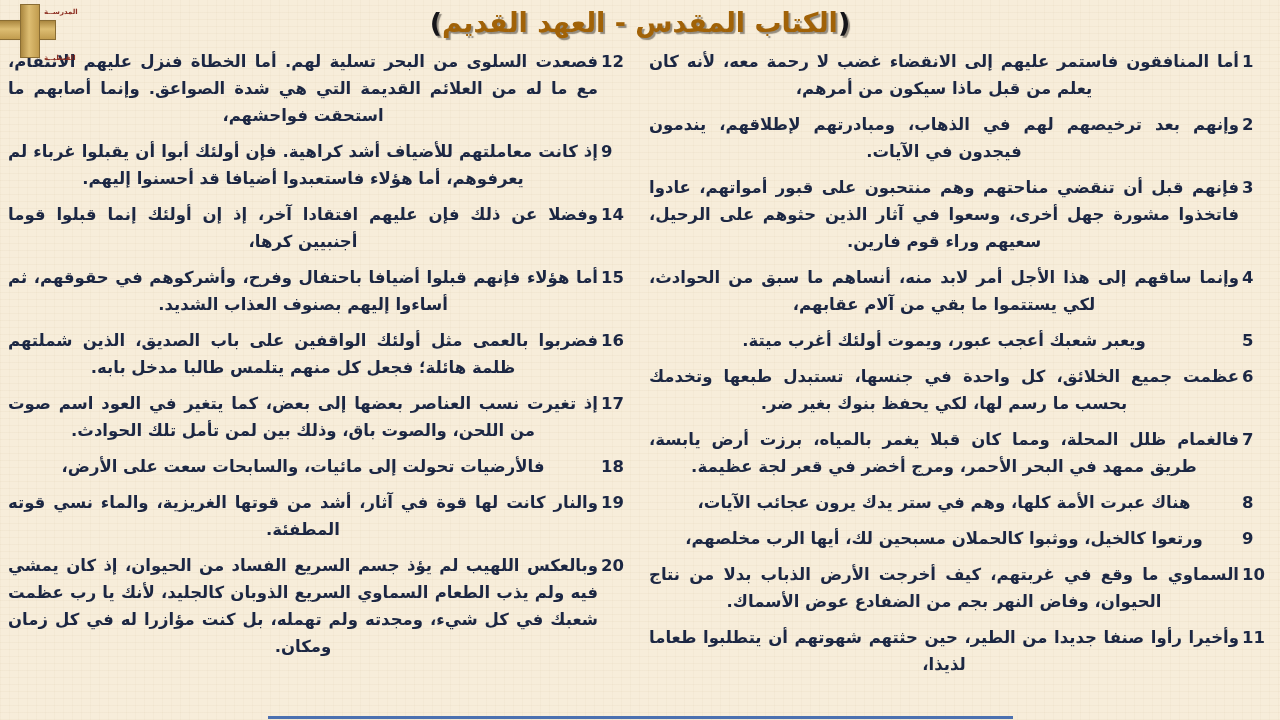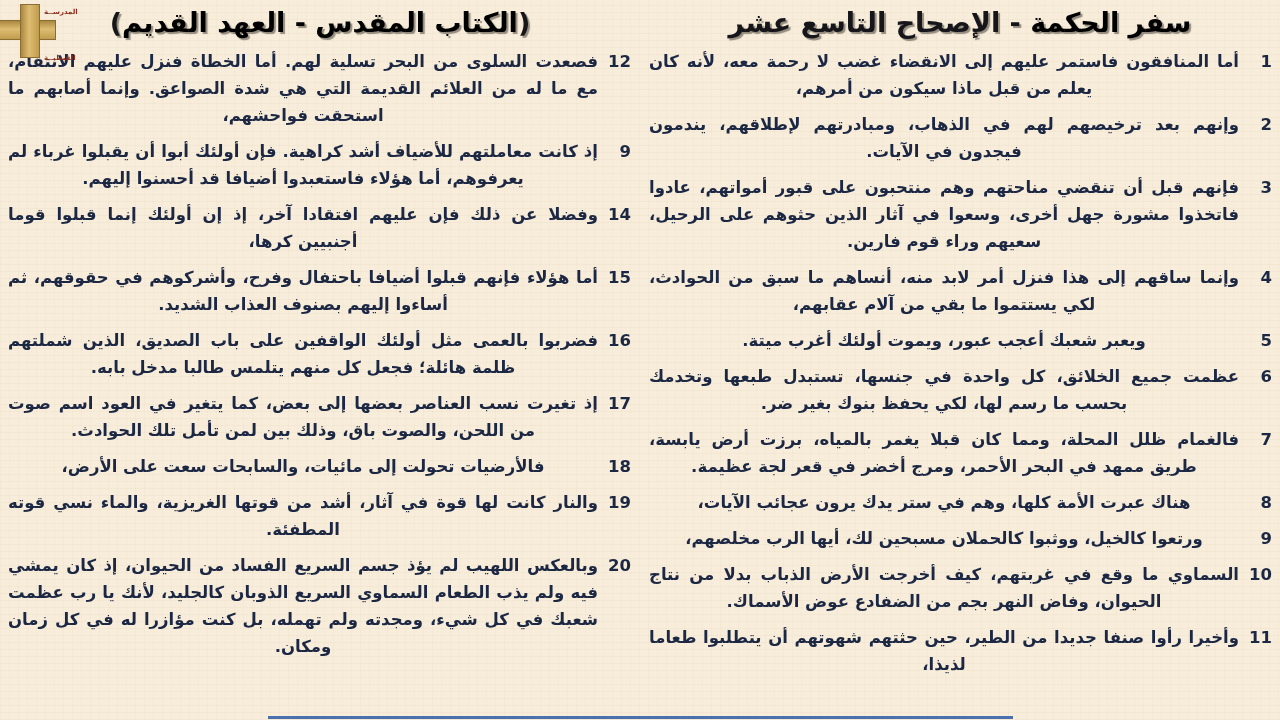--- a/index.html
+++ b/index.html
@@ -9,28 +9,28 @@
     background-image:
       repeating-linear-gradient(0deg, rgba(205,185,150,0.10) 0 1px, rgba(0,0,0,0) 1px 7px),
       repeating-linear-gradient(90deg, rgba(205,185,150,0.08) 0 1px, rgba(0,0,0,0) 1px 9px);
     font-family:"DejaVu Sans", sans-serif;
     direction:rtl;
   }
   
   .titles{display:flex;padding-top:7px;}
   .title-half{flex:1;text-align:center;font-size:27px;font-weight:bold;
     text-shadow:2px 2px 1px rgba(110,102,92,0.72);letter-spacing:0;}
-  .t-blue{color:#000000;text-align:center;}
+  .t-blue{color:#a16207;text-align:center;}
   .t-dark{color:#15151a;}
   
   .columns{display:flex;gap:18px;padding:10px 8px 0 8px;}
   .col{flex:1;min-width:0;}
   .verse{display:flex;margin-bottom:9px;color:#1c2743;font-weight:bold;
     font-size:16.5px;line-height:27px;}
-  .vnum{flex:0 0 30px;text-align:right;}
+  .vnum{flex:0 0 30px;text-align:left;}
   .vtext{flex:1;text-align:justify;text-align-last:center;padding-right:3px;}
   
   .logo{position:absolute;top:2px;left:0;width:86px;height:74px;pointer-events:none;}
   .cross-v{position:absolute;left:20px;top:2px;width:18px;height:52px;
     background:linear-gradient(90deg,#ab8840,#ddbd72 45%,#c19c4e);
     border:1px solid #8a6d33;}
   .cross-h{position:absolute;left:-4px;top:18px;width:58px;height:18px;
     background:linear-gradient(180deg,#ab8840,#ddbd72 45%,#c19c4e);
     border:1px solid #8a6d33;}
   .logo-text{position:absolute;font-size:7px;line-height:8px;color:#8d2f22;
@@ -46,44 +46,41 @@
 
 <div class="logo">
   <div class="cross-h"></div>
   <div class="cross-v"></div>
   <div class="logo-text top">المدرســة</div>
   <div class="logo-text bottom">القبطيــة</div>
 </div>
 
 <header class="titles">
   <div class="title-half">
-    <span class="t-blue">سفر الحكمة</span><span class="t-dark"> - الإصحاح التاسع عشر</span>
-  </div>
-  <div class="title-half">
     <span class="t-dark">(</span><span class="t-blue">الكتاب المقدس - العهد القديم</span><span class="t-dark">)</span>
   </div>
 </header>
 
 <main class="columns">
   <section class="col" id="col-right">
       <div class="verse">
         <span class="vnum">1</span>
         <div class="vtext">أما المنافقون فاستمر عليهم إلى الانقضاء غضب لا رحمة معه، لأنه كان يعلم من قبل ماذا سيكون من أمرهم،</div>
       </div>
       <div class="verse">
         <span class="vnum">2</span>
         <div class="vtext">وإنهم بعد ترخيصهم لهم في الذهاب، ومبادرتهم لإطلاقهم، يندمون فيجدون في الآيات.</div>
       </div>
       <div class="verse">
         <span class="vnum">3</span>
         <div class="vtext">فإنهم قبل أن تنقضي مناحتهم وهم منتحبون على قبور أمواتهم، عادوا فاتخذوا مشورة جهل أخرى، وسعوا في آثار الذين حثوهم على الرحيل، سعيهم وراء قوم فارين.</div>
       </div>
       <div class="verse">
         <span class="vnum">4</span>
-        <div class="vtext">وإنما ساقهم إلى هذا فنزل أمر لابد منه، أنساهم ما سبق من الحوادث، لكي يستتموا ما بقي من آلام عقابهم،</div>
+        <div class="vtext">وإنما ساقهم إلى هذا الأجل أمر لابد منه، أنساهم ما سبق من الحوادث، لكي يستتموا ما بقي من آلام عقابهم،</div>
       </div>
       <div class="verse">
         <span class="vnum">5</span>
         <div class="vtext">ويعبر شعبك أعجب عبور، ويموت أولئك أغرب ميتة.</div>
       </div>
       <div class="verse">
         <span class="vnum">6</span>
         <div class="vtext">عظمت جميع الخلائق، كل واحدة في جنسها، تستبدل طبعها وتخدمك بحسب ما رسم لها، لكي يحفظ بنوك بغير ضر.</div>
       </div>
       <div class="verse">

